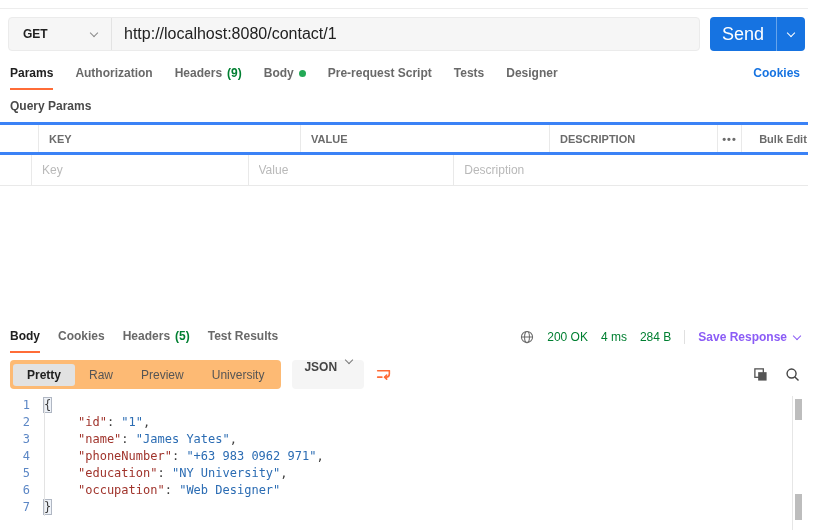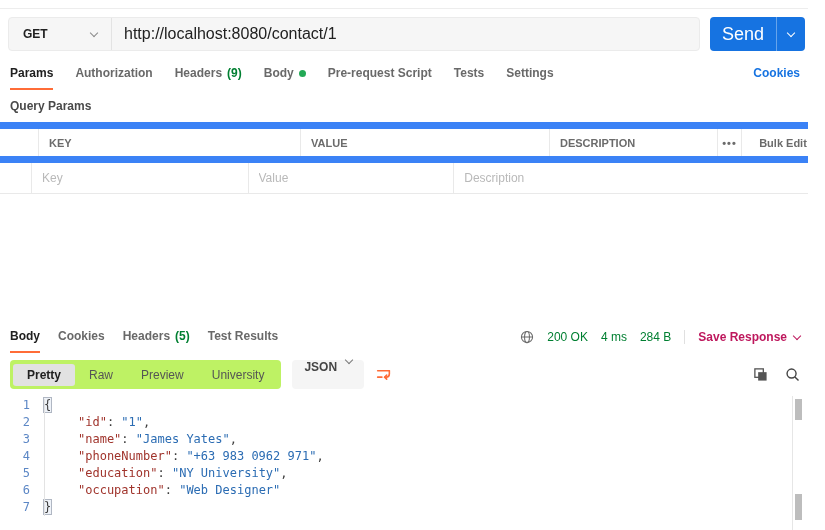--- a/index.html
+++ b/index.html
@@ -49,21 +49,21 @@
     display:flex; align-items:center; gap:5px; white-space:nowrap;font-weight:bold; }
   .tab.active { color:#212121; font-weight:700; border-bottom-color:#ff6c37; }
   .cnt { color:#007f31; }
   .dot { width:7px; height:7px; border-radius:50%; background:#23a956; display:inline-block; }
   .cookies-link { margin-left:auto; color:#1673e1; font-weight:700; cursor:pointer; }
 
   .section-label { position:absolute; top:99px; left:10px; font-size:12px; font-weight:700; color:#4a4a4a; }
 
   
   .param-table { position:absolute; top:122px; left:0; width:808px; font-size:12px; }
-  .pt-row { display:flex; border-top:7px solid #3b82f6; }
+  .pt-row { display:flex; border-top:3px solid #3b82f6; }
   .pt-row:last-child { border-bottom:1px solid #e9e9e9; }
   .pt-cell { display:flex; align-items:center; padding-left:10px; border-left:1px solid #e9e9e9; overflow:hidden; }
   .pt-cell:first-child { border-left:none; }
   .pt-head .pt-cell { height:27px; font-size:11px; font-weight:700; color:#6b6b6b; }
   .pt-body .pt-cell { height:30px; }
   .c-gutter { width:38px; padding-left:0; }
   .c-key { width:262px; }
   .c-value { width:249px; }
   .c-desc { width:168px; }
   .c-more { width:24px; padding-left:0; justify-content:center; cursor:pointer; color:#555; font-size:8px; letter-spacing:1px; }
@@ -73,26 +73,26 @@
   .cell-input::placeholder { color:#b9b9b9; }
 
   
   .resp-head {
     position:absolute; top:329px; left:10px; width:790px;
     display:flex; align-items:flex-start; gap:18px; font-size:12px; color:#696969;
   }
   .resp-meta { margin-left:auto; display:flex; align-items:flex-end; gap:13px; padding-top:1px; }
   .metric { color:#007f31; }
   .vdiv { width:1px; height:14px; background:#e0e0e0; }
-  .save-link { color:#be185d; font-weight:700; cursor:pointer; display:flex; align-items:center; gap:7px; }
+  .save-link { color:#8b5cf6; font-weight:700; cursor:pointer; display:flex; align-items:center; gap:7px; }
 
   
   .fmt-bar { position:absolute; top:360px; left:10px; width:790px; height:29px;
     display:flex; align-items:center; gap:11px; }
-  .seg { display:flex; background:#bef264; border-radius:4px; padding:3px; height:29px; align-items:center;text-align:center; }
+  .seg { display:flex; background:#fdba74; border-radius:4px; padding:3px; height:29px; align-items:center;text-align:center; }
   .seg-item { padding:4px 14px; font-size:12px; color:#555; border-radius:3px; cursor:pointer; white-space:nowrap; }
   .seg-item.active { background:#e2e2e2; color:#212121; font-weight:700; }
   .json-dd { display:flex; align-items:flex-start; gap:9px; background:#f5f5f5; border-radius:4px;
     padding:0 12px; height:29px; font-size:12px; font-weight:700; color:#444; cursor:pointer; }
   .json-dd .chev { color:#7a7a7a; }
   .icon-btn { display:flex; align-items:center; justify-content:center; cursor:pointer; }
   .fmt-right { margin-left:auto; display:flex; align-items:center; gap:17px; }
 
   
   .code { position:absolute; top:397px; left:0; width:792px;
@@ -137,21 +137,21 @@
     <div class="tab">
       <span>Headers</span>
       <span class="cnt">(9)</span>
     </div>
     <div class="tab">
       <span>Body</span>
       <span class="dot"></span>
     </div>
     <div class="tab">Pre-request Script</div>
     <div class="tab">Tests</div>
-    <div class="tab">Settings</div>
+    <div class="tab">Designer</div>
     <div class="cookies-link">Cookies</div>
   </div>
 
   <div class="section-label">Query Params</div>
 
   <div class="param-table">
     <div class="pt-row pt-head">
       <div class="pt-cell c-gutter"></div>
       <div class="pt-cell c-key">KEY</div>
       <div class="pt-cell c-value">VALUE</div>

